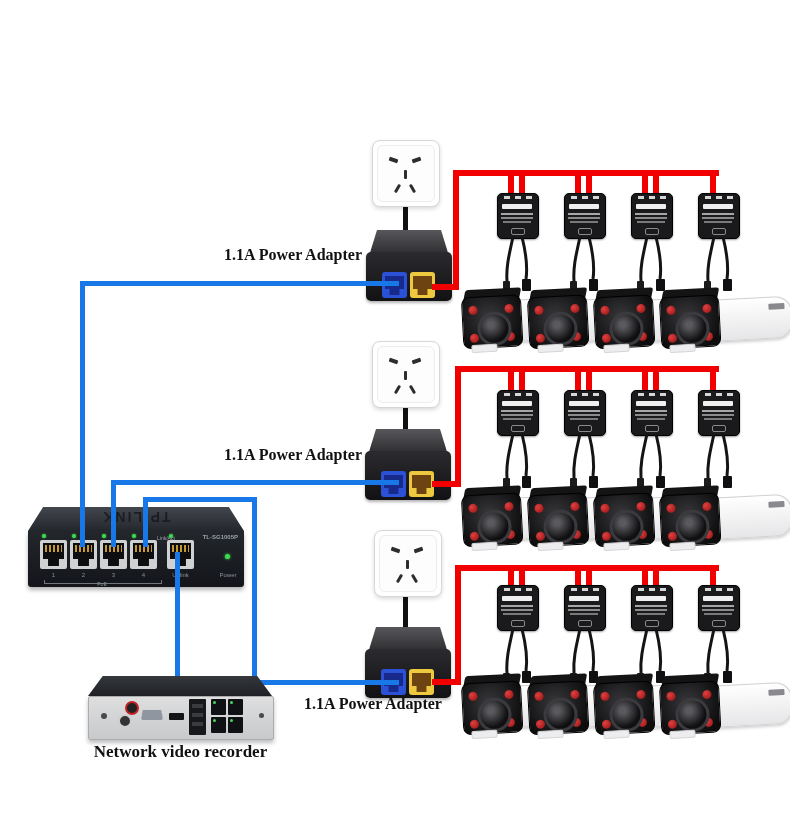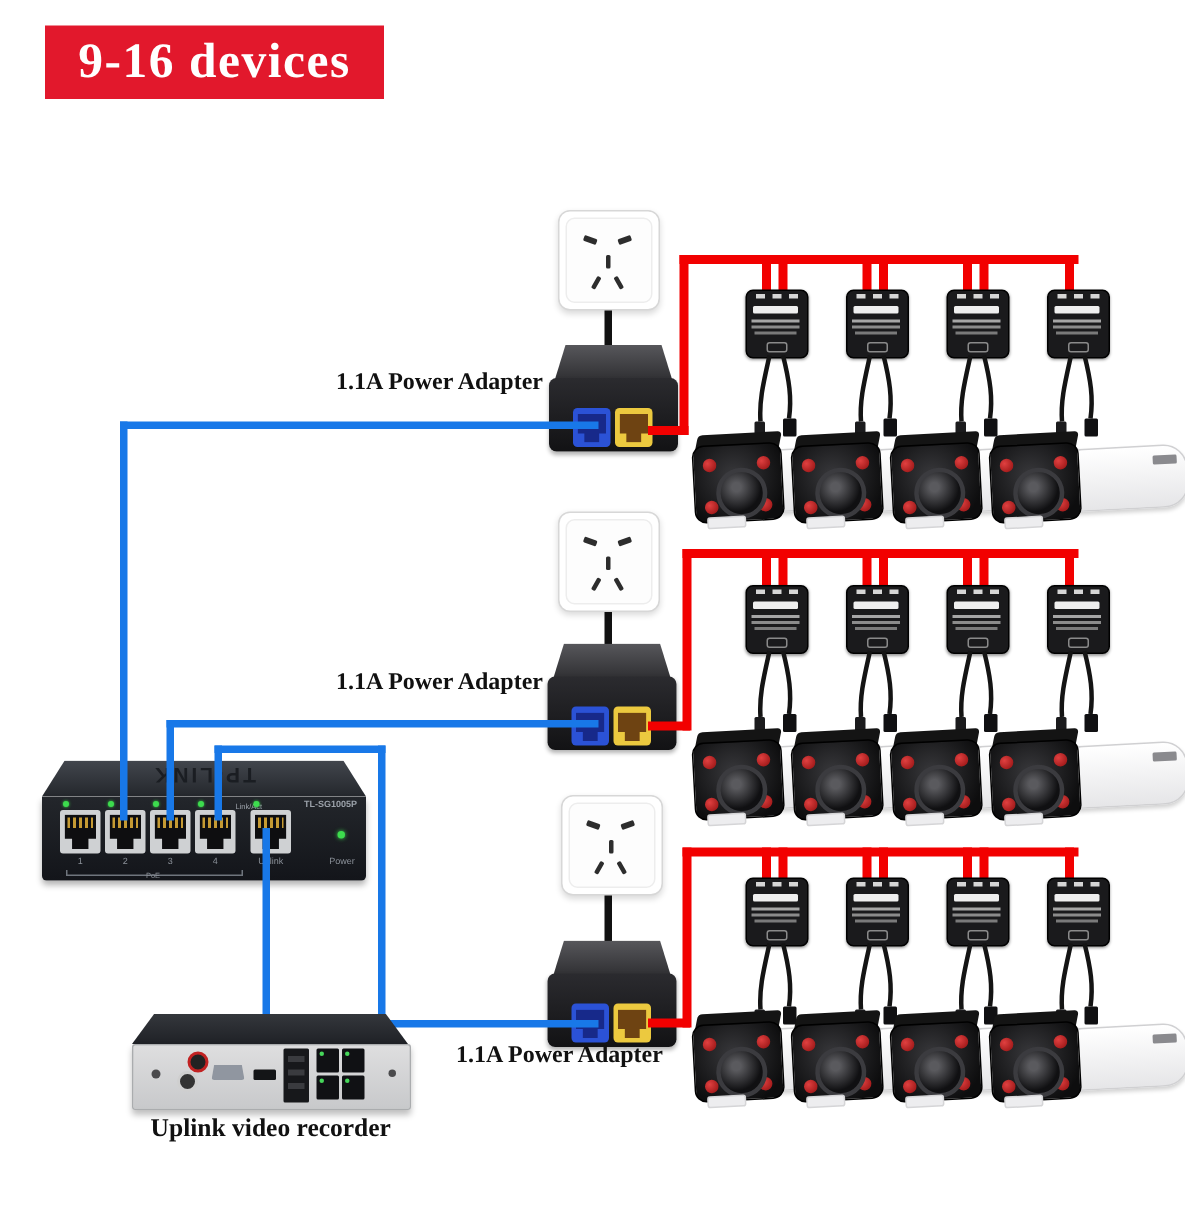--- a/index.html
+++ b/index.html
@@ -97,21 +97,20 @@
   .nvr-panel{position:absolute;left:0;top:20px;width:184px;height:42px;border:1px solid #aaacae;
              background:linear-gradient(180deg,#dededf,#c8c9cb);border-radius:2px;
              box-shadow:0 3px 4px rgba(0,0,0,.25);}
   .nvr-panel i{position:absolute;display:block;}
 </style>
 </head>
 <body>
 
 <div class="stage">
 
-  <div class="banner">9-16 devices</div>
 
   <div class="w wb" style="left:80px;top:281px;width:5px;height:266px"></div>
   <div class="w wb" style="left:80px;top:281px;width:319px;height:5px"></div>
   <div class="w wb" style="left:111px;top:480px;width:5px;height:67px"></div>
   <div class="w wb" style="left:111px;top:480px;width:288px;height:5px"></div>
   <div class="w wb" style="left:143px;top:497px;width:5px;height:50px"></div>
   <div class="w wb" style="left:143px;top:497px;width:114px;height:5px"></div>
   <div class="w wb" style="left:252px;top:497px;width:5px;height:186px"></div>
   <div class="w wb" style="left:252px;top:680px;width:147px;height:5px"></div>
   <div class="w wb" style="left:175px;top:552px;width:5px;height:132px"></div>
@@ -640,15 +639,15 @@
       <i style="left:141px;top:4px;width:3px;height:3px;border-radius:50%;background:#46d65a"></i>
       <i style="left:124px;top:22px;width:3px;height:3px;border-radius:50%;background:#46d65a"></i>
       <i style="left:141px;top:22px;width:3px;height:3px;border-radius:50%;background:#46d65a"></i>
       <i style="left:170px;top:16px;width:5px;height:5px;border-radius:50%;background:#4a4a4c"></i>
     </span>
   </div>
 
   <div class="lbl" style="left:178px;top:246px;width:184px;text-align:right">1.1A Power Adapter</div>
   <div class="lbl" style="left:178px;top:446px;width:184px;text-align:right">1.1A Power Adapter</div>
   <div class="lbl" style="left:294px;top:695px;width:158px;text-align:center">1.1A Power Adapter</div>
-  <div class="lbl" style="left:78px;top:742px;width:205px;text-align:center;font-size:17px">Uplink video recorder</div>
+  <div class="lbl" style="left:78px;top:742px;width:205px;text-align:center;font-size:17px">Network video recorder</div>
 
 </div>
 
 </body></html>

